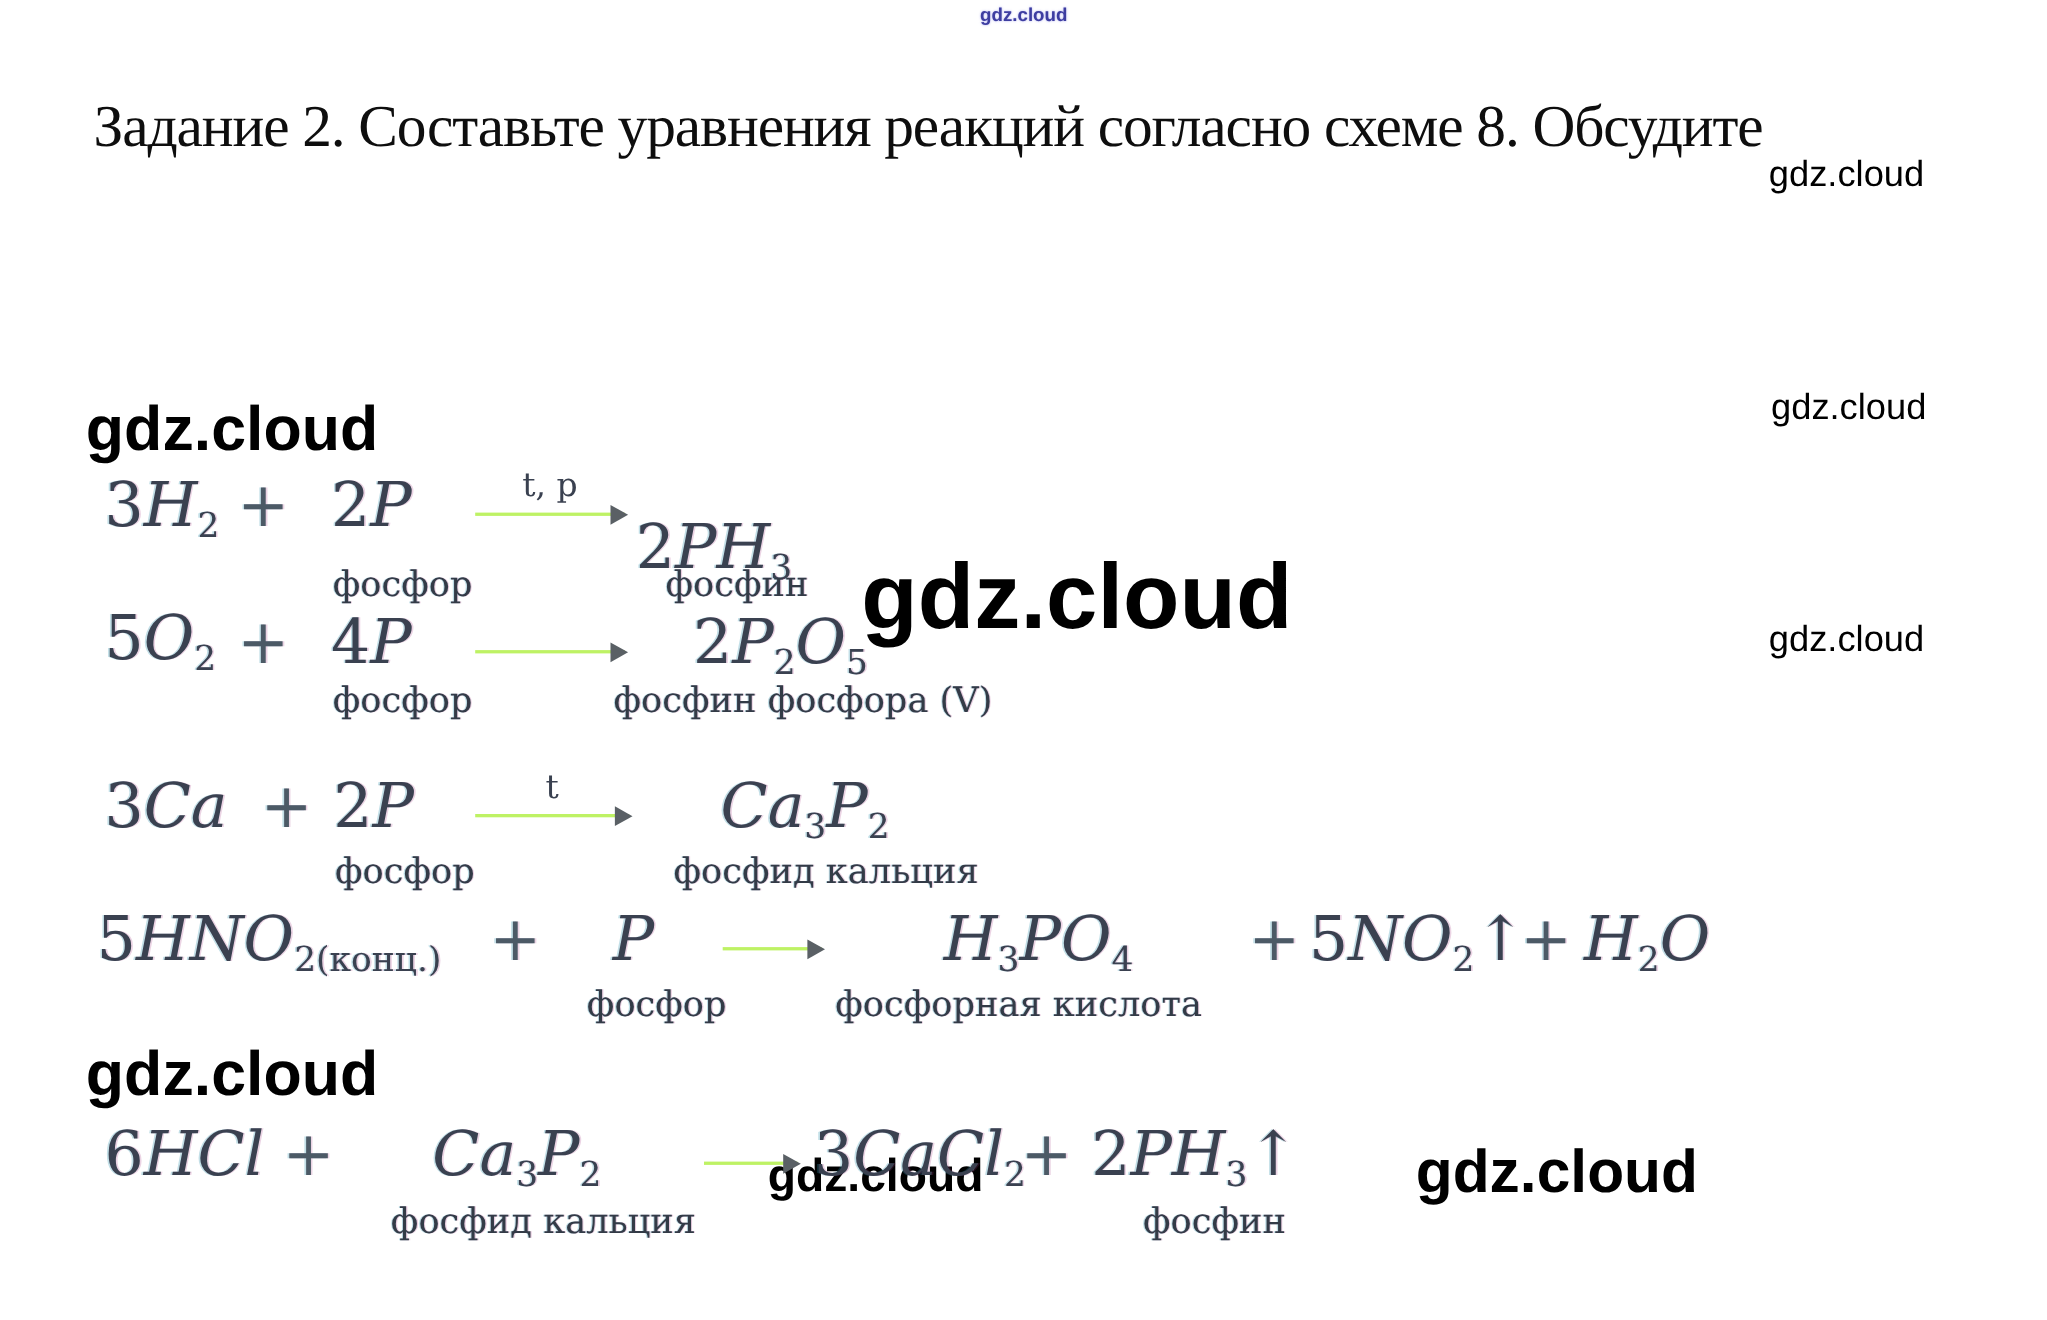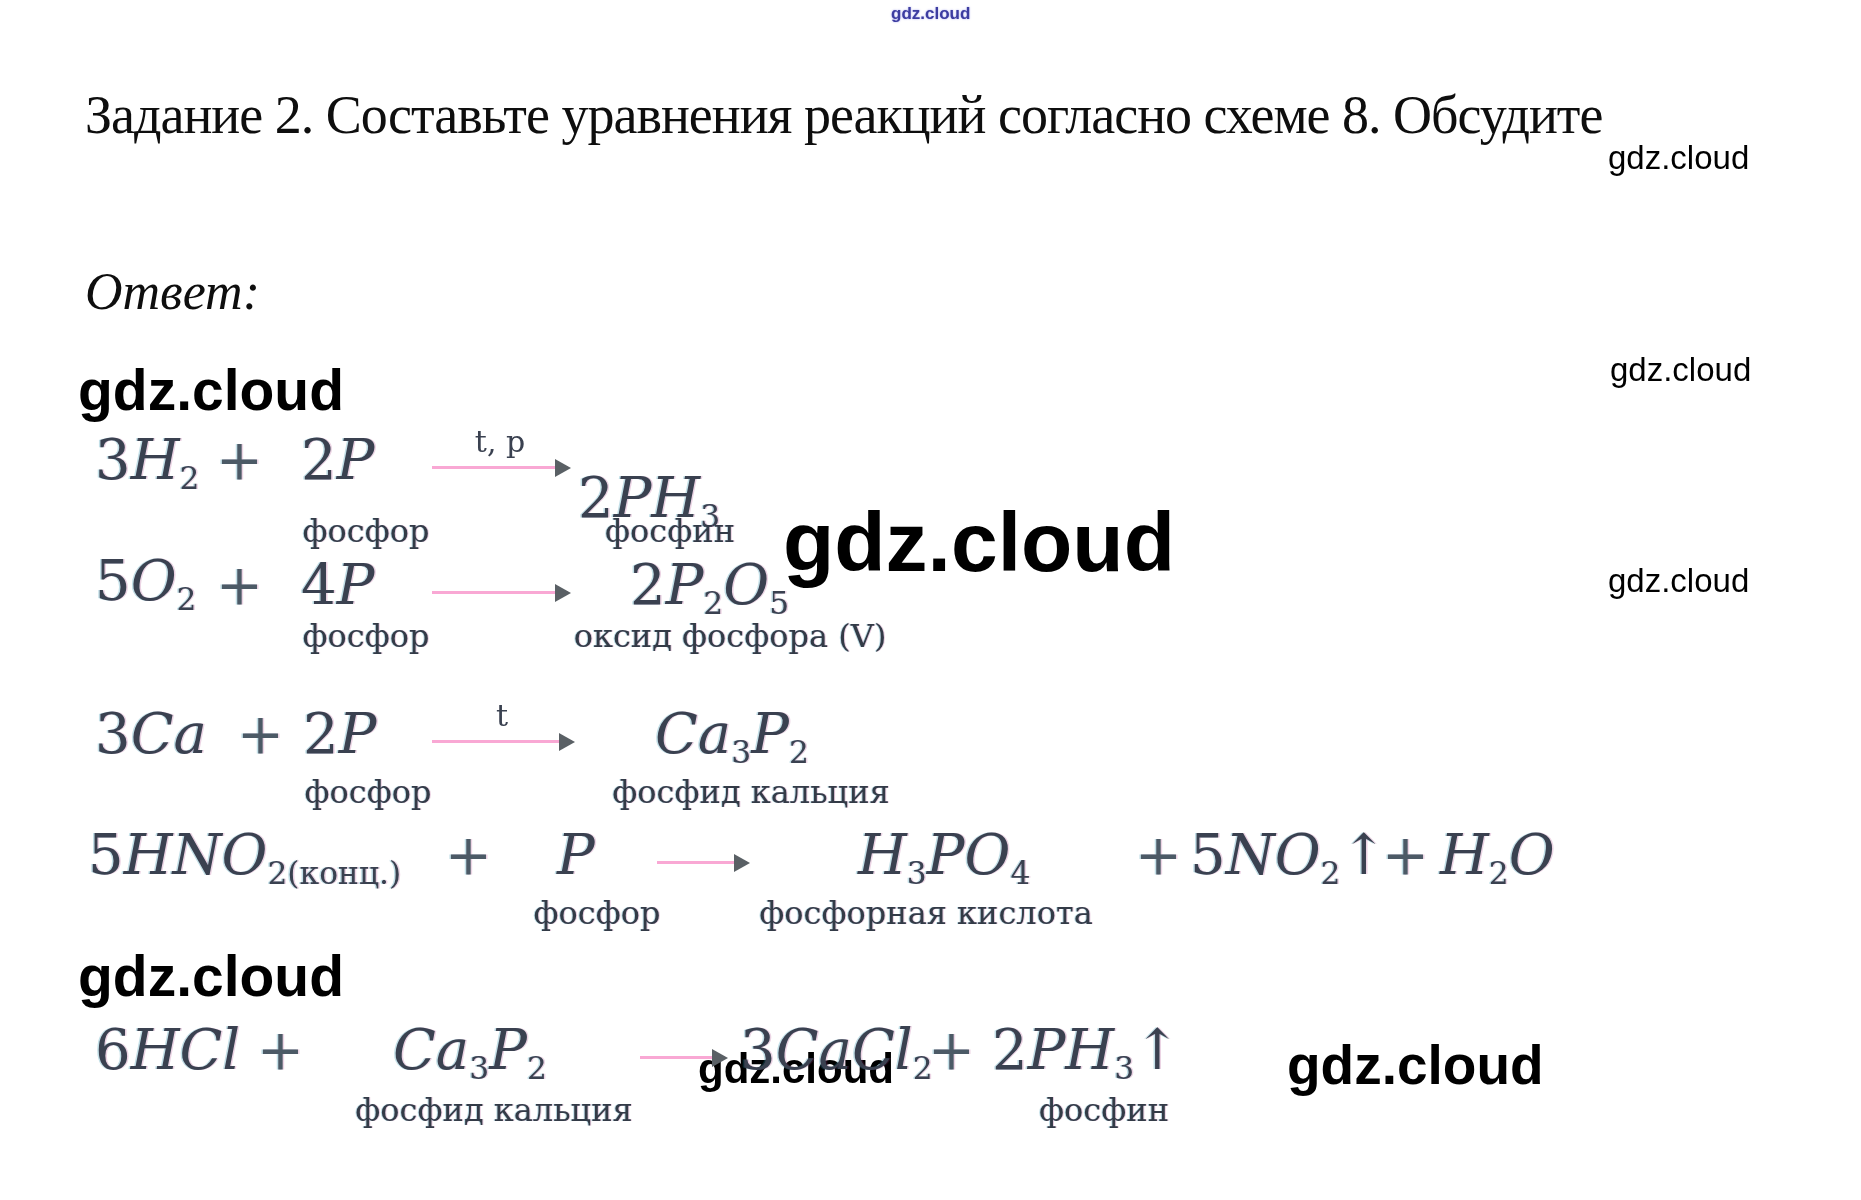--- a/index.html
+++ b/index.html
@@ -45,21 +45,21 @@
   .tk-n { font-style:normal; }
   .tk-v { font-style:italic; }
   .tk-s { font-style:normal; font-size:0.56em; vertical-align:-0.32em; }
   .tk-o { font-style:normal; color:#4c5a66; }
   .eq-label {
     position:absolute; transform:translateX(-50%); white-space:nowrap;
     font-family:"DejaVu Serif", serif; font-size:32px; color:#333b47; line-height:1;
     text-shadow: 1px 0 0 rgba(165,60,130,.25), -1px 0 0 rgba(40,140,170,.3);
     margin-left: 24px;
   }
-  .rx-arrow { position:absolute; height:3px; background:#f9a8d4; }
+  .rx-arrow { position:absolute; height:3px; background:#bef264; }
   .rx-arrow::after {
     content:""; position:absolute; right:-3px; top:50%; transform:translateY(-50%);
     width:0; height:0;
     border-left:16px solid #5a6065;
     border-top:9px solid transparent; border-bottom:9px solid transparent;
   }
   .arrow-label {
     position:absolute; left:50%; transform:translateX(-50%); bottom:12px;
     font-family:"DejaVu Serif", serif; font-size:30px; color:#3a4150;
     white-space:nowrap; line-height:1;
@@ -74,39 +74,38 @@
   <div class="wm wm-r1">gdz.cloud</div>
   <div class="wm wm-r2">gdz.cloud</div>
   <div class="wm wm-r3">gdz.cloud</div>
   <div class="wm wm-l1">gdz.cloud</div>
   <div class="wm wm-huge">gdz.cloud</div>
   <div class="wm wm-l2">gdz.cloud</div>
   <div class="wm wm-bc">gdz.cloud</div>
   <div class="wm wm-br">gdz.cloud</div>
 
   <div class="task-line task-line1">Задание 2. Составьте уравнения реакций согласно схеме 8. Обсудите</div>
-  <div class="answer-label">Ответ:</div>
 
   <div>
       <span class="eq-term" style="left: 95px; top: 432px;"><span class="tk-n">3</span><span class="tk-v">H</span><span class="tk-s">2</span></span>
       <span class="eq-term" style="left: 216px; top: 432px;"><span class="tk-o">+</span></span>
       <span class="eq-term" style="left: 301px; top: 432px;"><span class="tk-n">2</span><span class="tk-v">P</span></span>
       <span class="eq-label" style="left: 342px; top: 515px;">фосфор</span>
       <div class="rx-arrow" style="left: 432px; top: 466px; width: 136px;">
         <span class="arrow-label">t, p</span>
       </div>
       <span class="eq-term" style="left: 578px; top: 432px; margin-top: 38px;"><span class="tk-n">2</span><span class="tk-v">P</span><span class="tk-v">H</span><span class="tk-s">3</span></span>
       <span class="eq-label" style="left: 646px; top: 515px;">фосфин</span>
       <span class="eq-term" style="left: 95px; top: 553px;"><span class="tk-n">5</span><span class="tk-v">O</span><span class="tk-s">2</span></span>
       <span class="eq-term" style="left: 216px; top: 557px;"><span class="tk-o">+</span></span>
       <span class="eq-term" style="left: 301px; top: 557px;"><span class="tk-n">4</span><span class="tk-v">P</span></span>
       <span class="eq-label" style="left: 342px; top: 620px;">фосфор</span>
       <div class="rx-arrow" style="left: 432px; top: 591px; width: 136px;"></div>
       <span class="eq-term" style="left: 630px; top: 557px;"><span class="tk-n">2</span><span class="tk-v">P</span><span class="tk-s">2</span><span class="tk-v">O</span><span class="tk-s">5</span></span>
-      <span class="eq-label" style="left: 706px; top: 620px;">оксид фосфора (V)</span>
+      <span class="eq-label" style="left: 706px; top: 620px;">фосфин фосфора (V)</span>
       <span class="eq-term" style="left: 95px; top: 706px;"><span class="tk-n">3</span><span class="tk-v">Ca</span></span>
       <span class="eq-term" style="left: 237px; top: 706px;"><span class="tk-o">+</span></span>
       <span class="eq-term" style="left: 303px; top: 706px;"><span class="tk-n">2</span><span class="tk-v">P</span></span>
       <span class="eq-label" style="left: 344px; top: 776px;">фосфор</span>
       <div class="rx-arrow" style="left: 432px; top: 740px; width: 140px;">
         <span class="arrow-label">t</span>
       </div>
       <span class="eq-term" style="left: 655px; top: 706px;"><span class="tk-v">Ca</span><span class="tk-s">3</span><span class="tk-v">P</span><span class="tk-s">2</span></span>
       <span class="eq-label" style="left: 727px; top: 776px;">фосфид кальция</span>
       <span class="eq-term" style="left: 88px; top: 827px;"><span class="tk-n">5</span><span class="tk-v">HNO</span><span class="tk-s">2(конц.)</span></span>

